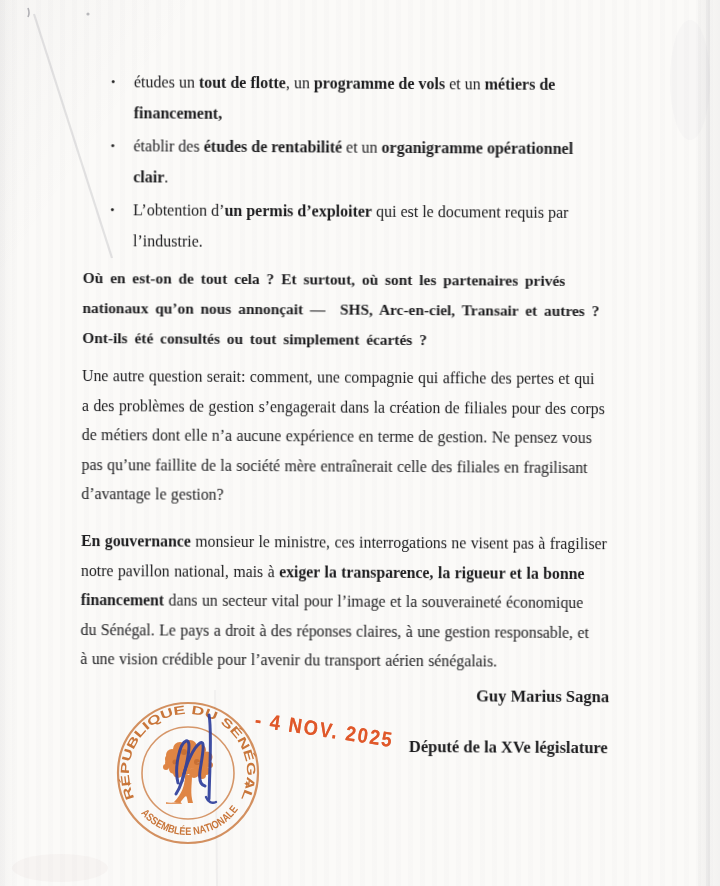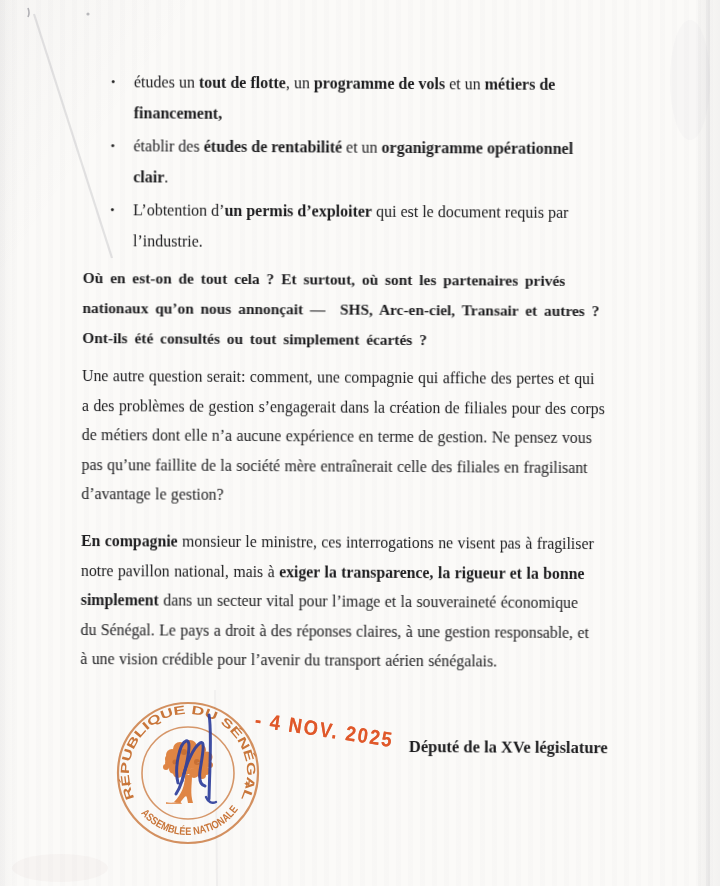--- a/index.html
+++ b/index.html
@@ -81,26 +81,27 @@
       <div class="line"><span class="b">Ont-ils été consultés ou tout simplement écartés ?</span></div>
     </div>
   <div class="para p2">
       <div class="line"><span>Une autre question serait: comment, une compagnie qui affiche des pertes et qui</span></div>
       <div class="line"><span>a des problèmes de gestion s’engagerait dans la création de filiales pour des corps</span></div>
       <div class="line"><span>de métiers dont elle n’a aucune expérience en terme de gestion. Ne pensez vous</span></div>
       <div class="line"><span>pas qu’une faillite de la société mère entraînerait celle des filiales en fragilisant</span></div>
       <div class="line"><span>d’avantage le gestion?</span></div>
     </div>
   <div class="para p3">
-      <div class="line"><span class="b">En compagnie</span><span> monsieur le ministre, ces interrogations ne visent pas à fragiliser</span></div>
+      <div class="line"><span class="b">En gouvernance</span><span> monsieur le ministre, ces interrogations ne visent pas à fragiliser</span></div>
       <div class="line"><span>notre pavillon national, mais à </span><span class="b">exiger la transparence, la rigueur et la bonne</span></div>
-      <div class="line"><span class="b">simplement</span><span> dans un secteur vital pour l’image et la souveraineté économique</span></div>
+      <div class="line"><span class="b">financement</span><span> dans un secteur vital pour l’image et la souveraineté économique</span></div>
       <div class="line"><span>du Sénégal. Le pays a droit à des réponses claires, à une gestion responsable, et</span></div>
       <div class="line"><span>à une vision crédible pour l’avenir du transport aérien sénégalais.</span></div>
     </div>
+  <div class="sig-line sig-name">Guy Marius Sagna</div>
   <div class="sig-line sig-title">Député de la XVe législature</div>
 </div>
 
 <div class="stamp-wrap">
   <svg viewBox="0 0 152 152" width="152" height="152">
     <g fill="none" stroke="#c9763a">
       <circle cx="76" cy="76" r="70" stroke-width="2.2" opacity="0.8"></circle>
       <circle cx="76" cy="76" r="46" stroke-width="1.6" opacity="0.75"></circle>
     </g>
     <defs>

